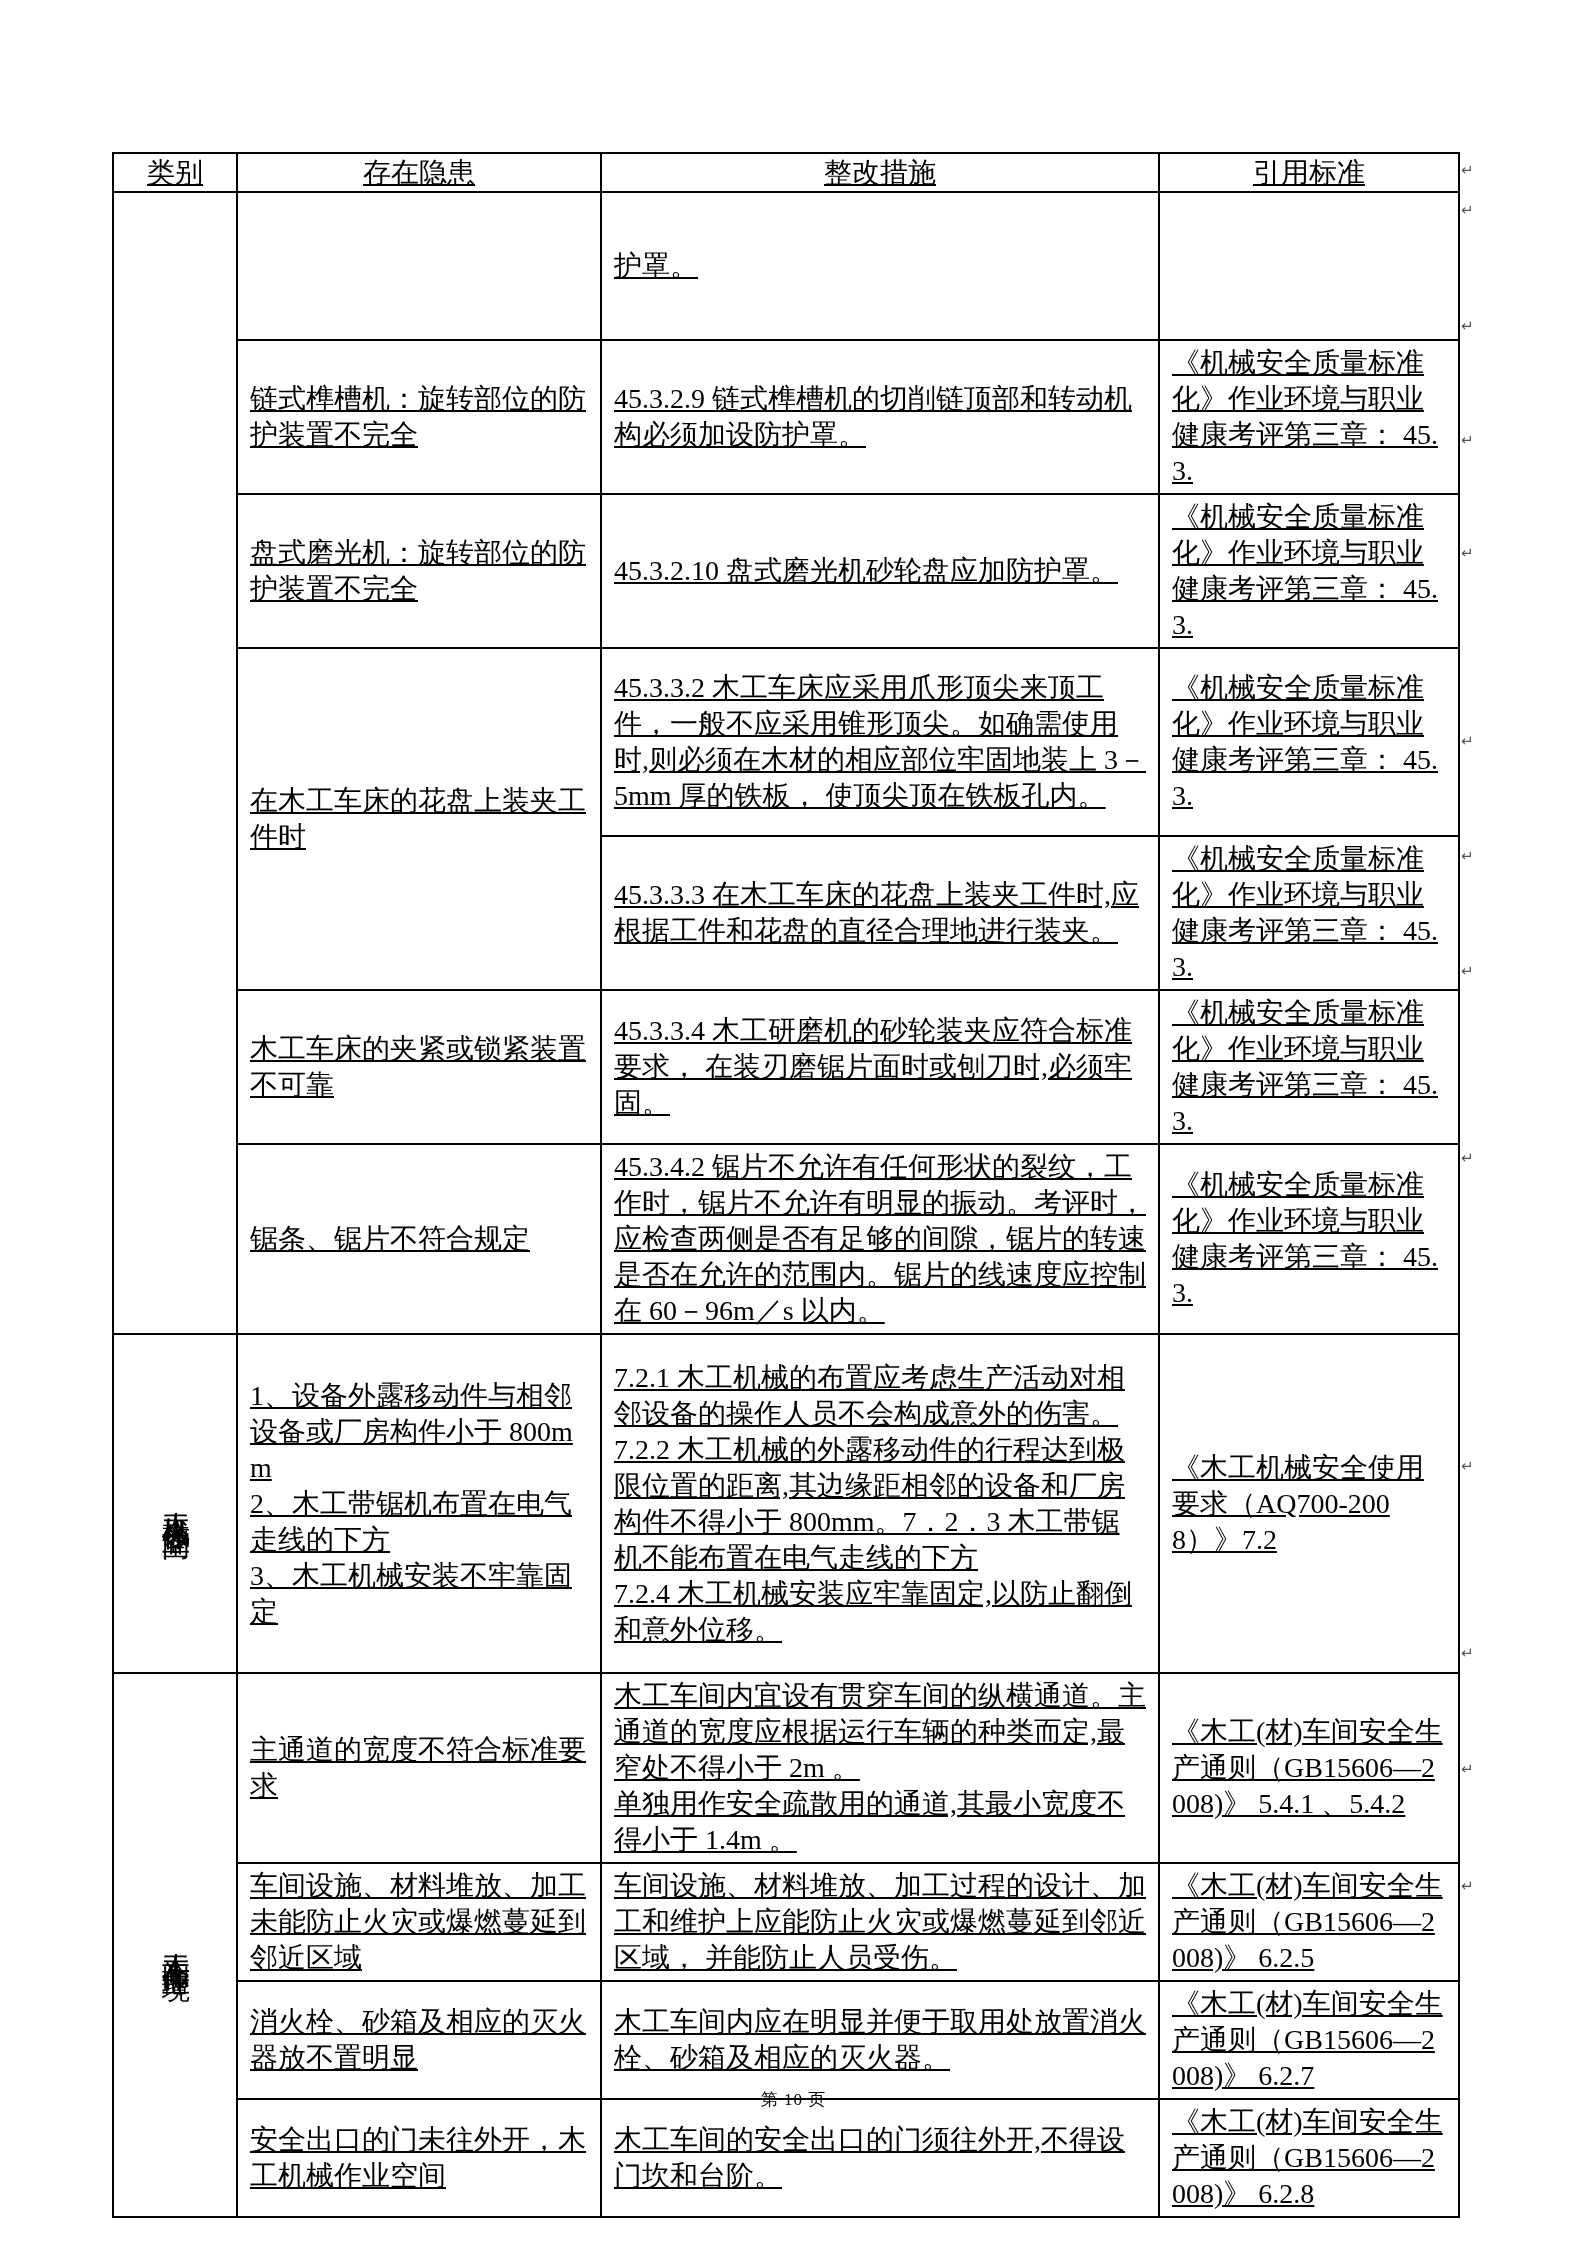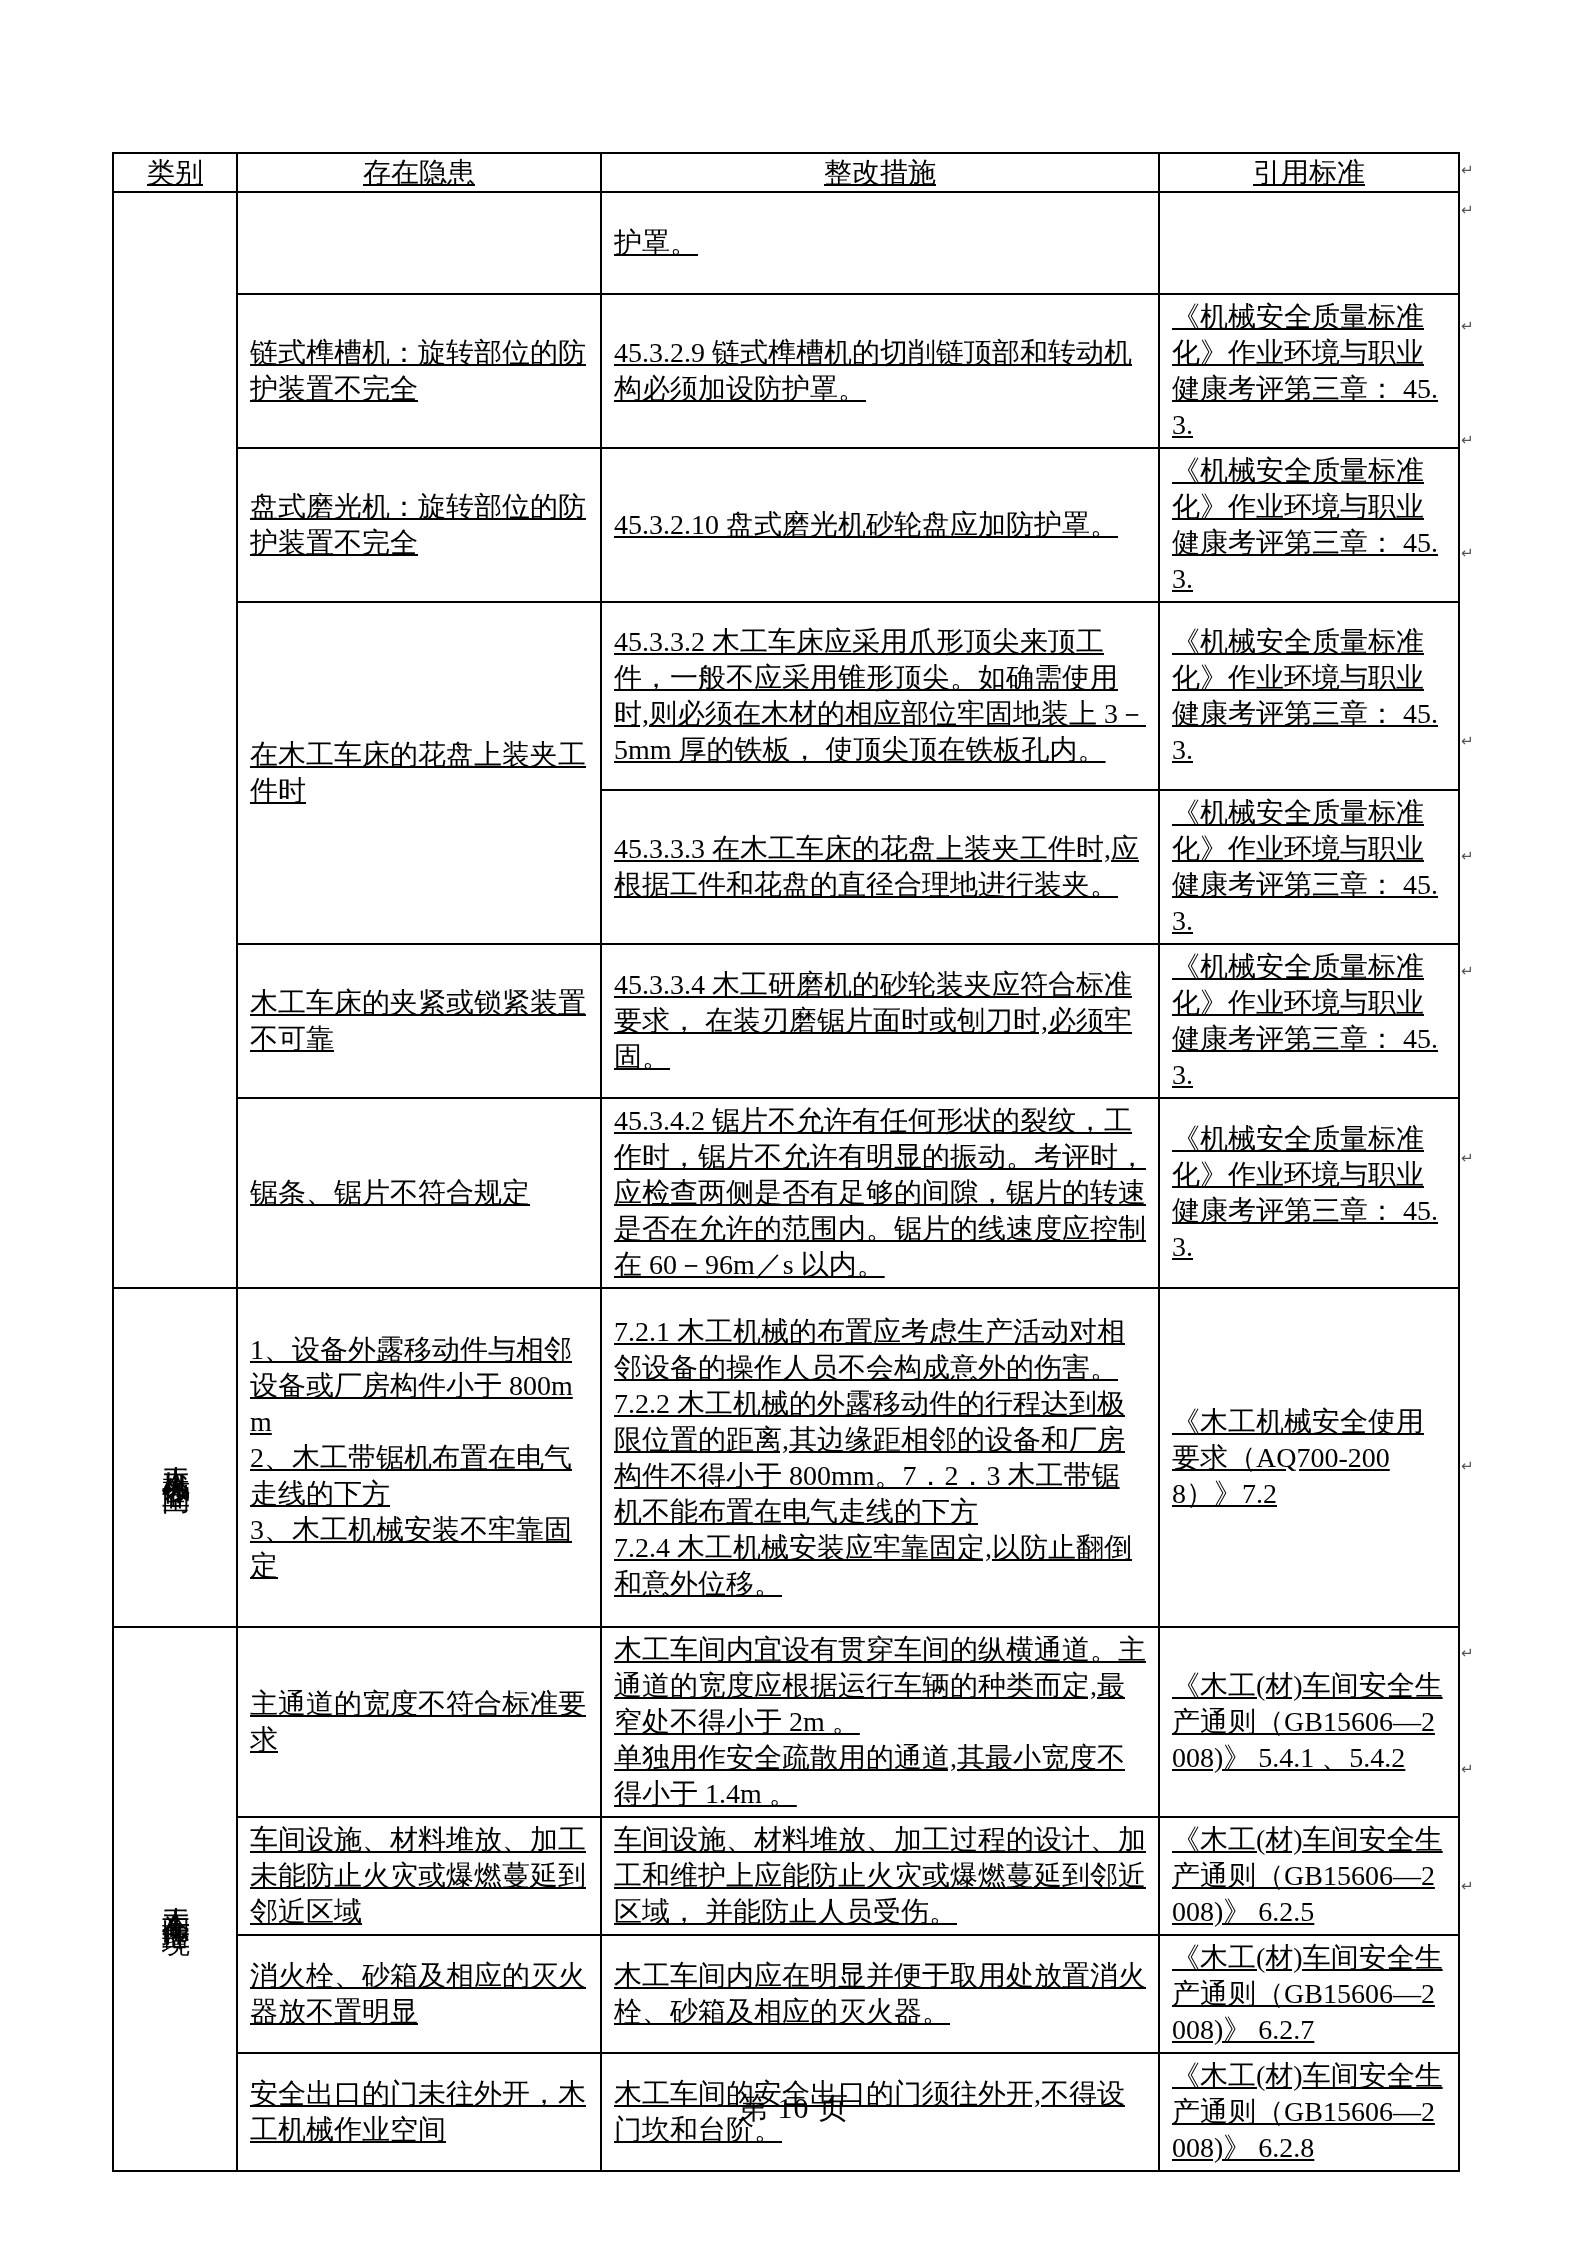--- a/index.html
+++ b/index.html
@@ -55,21 +55,21 @@
   }
   .pmark{
     position:absolute;
     font-size:15px;
     color:#555;
     font-family:"DejaVu Sans",sans-serif;
     line-height:15px;
   }
   #footer{
     position:absolute;left:0;top:2088px;width:1587px;
-    text-align:center;font-size:30px;letter-spacing:1px;
+    text-align:center;font-size:17px;letter-spacing:1px;
   }
 </style>
 </head>
 <body>
 
 <div id="page">
 
   <table id="hazard-table">
     <colgroup>
         <col class="c1">
@@ -79,21 +79,21 @@
       </colgroup>
 
     <tbody>
         <tr style="height:39px">
       <th>类别</th>
       <th>存在隐患</th>
       <th>整改措施</th>
       <th>引用标准</th>
     </tr>
 
-    <tr style="height:102px">
+    <tr style="height:148px">
       <td rowspan="7" class="cat"></td>
       <td class="c"></td>
       <td class="c top">护罩。</td>
       <td class="c"></td>
     </tr>
 
     <tr style="height:114px">
       <td class="c">链式榫槽机：旋转部位的防护装置不完全</td>
       <td class="c">45.3.2.9 链式榫槽机的切削链顶部和转动机构必须加设防护罩。</td>
       <td class="c">《机械安全质量标准化》作业环境与职业健康考评第三章： 45.3.</td>

